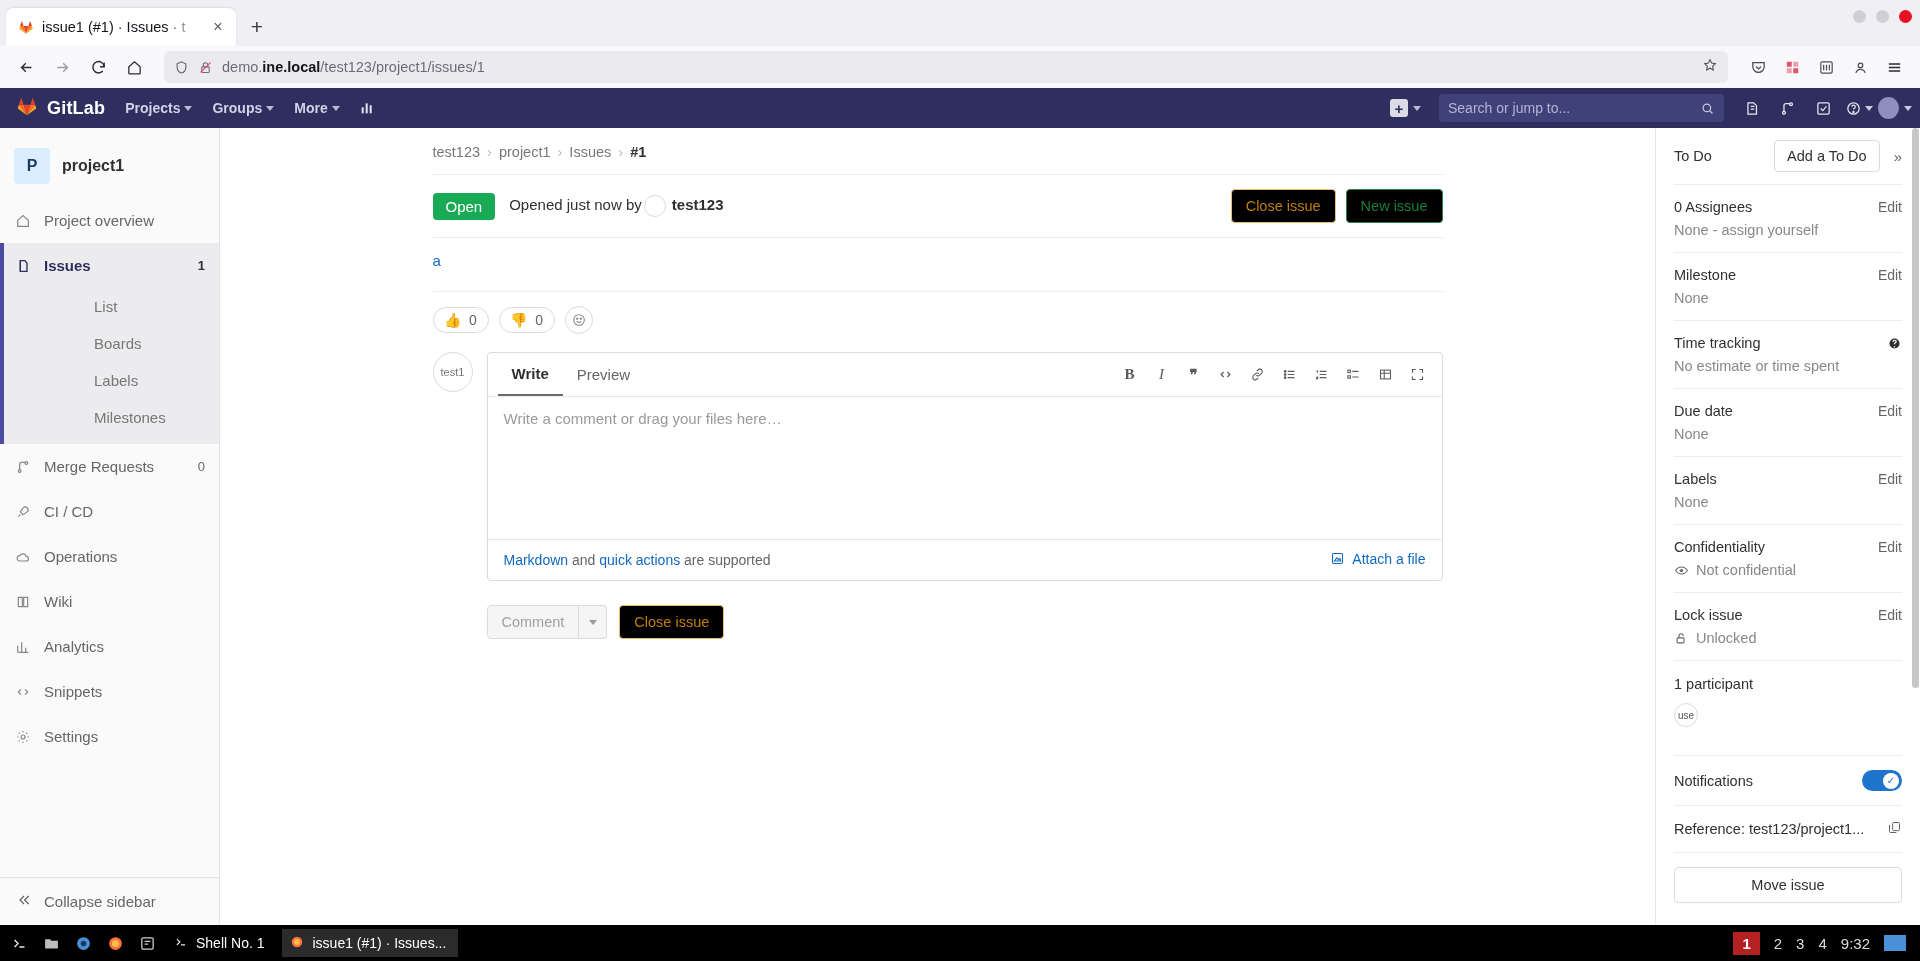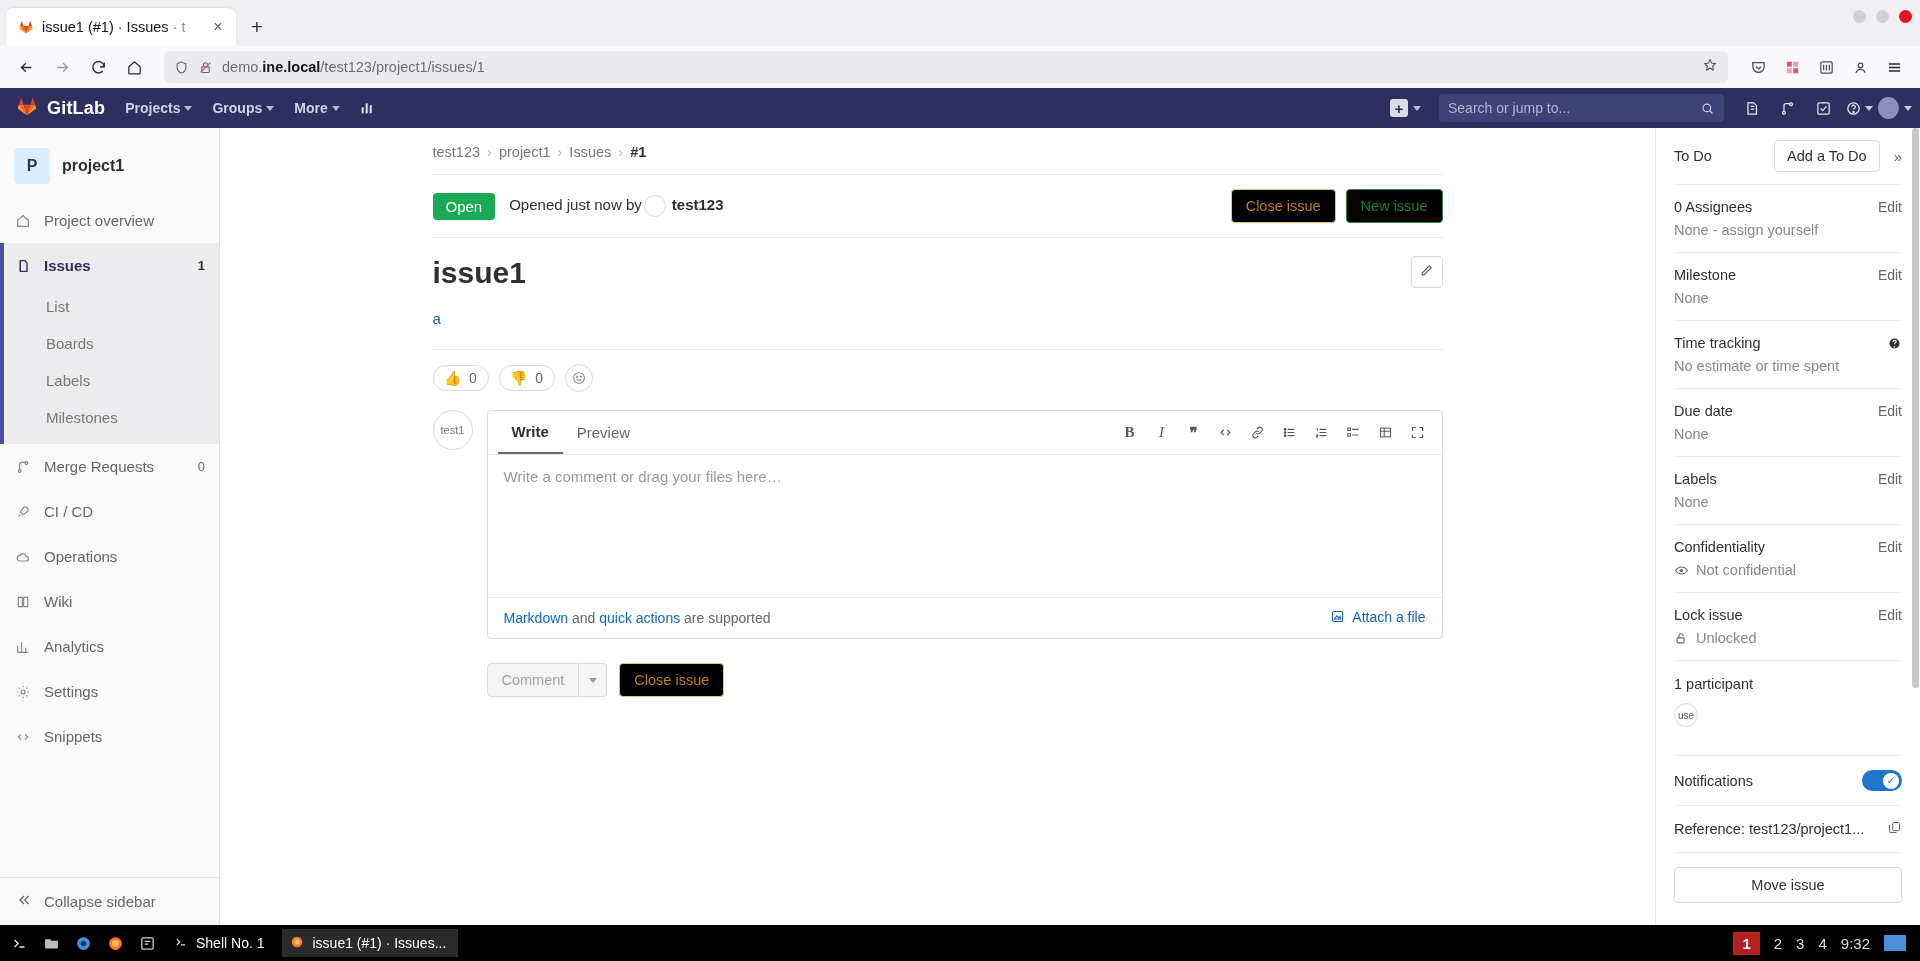--- a/index.html
+++ b/index.html
@@ -90,21 +90,21 @@
     font-size: 15px; color: #666; position: relative;
   }
   .side-item .side-ico { width: 18px; display: flex; justify-content: center; color: #888; }
   .side-item.active { background: #ececef; color: #2e2e5f; font-weight: 700; }
   .side-item.active::before { content:""; position: absolute; left: 0; top: 0; bottom: 0; width: 4px; background: #4b4ba3; }
   .side-item.active .side-ico { color: #2e2e5f; }
   .side-count { margin-left: auto; font-size: 13px; color: #666; font-weight: 400; }
   .side-item.active .side-count { color: #303030; font-weight: 700; }
   .sub-list { background: #ececef; padding-bottom: 8px; position: relative; }
   .sub-list::before { content:""; position: absolute; left: 0; top: 0; bottom: 0; width: 4px; background: #4b4ba3; }
-  .sub-item { height: 37px; display: flex; align-items: center; padding-left: 46px; font-size: 15px; color: #777; }
+  .sub-item { height: 37px; display: flex; align-items: center; padding-left: 46px; font-size: 15px; color: #777; margin-left: 48px; }
   #collapse-bar {
     height: 48px; border-top: 1px solid #e3e3e3; display: flex; align-items: center;
     gap: 12px; padding: 0 16px; font-size: 15px; color: #666;
   }
 
   
   #main { flex: 1; overflow: hidden; background: #fff; padding: 0 26px; min-width: 0; }
   #main-inner { max-width: 1010px; margin: 0 auto; }
   .breadcrumb { padding: 16px 0 14px 0; font-size: 14.5px; color: #777; display: flex; gap: 7px; align-items: center; }
   .breadcrumb .sep { color: #bbb; }
@@ -481,33 +481,33 @@
         <span class="side-ico">
           <svg width="16" height="16" viewBox="0 0 24 24" fill="none" stroke="currentColor" stroke-width="1.8">
               <path d="M4 20V10M10 20V5M16 20v-7M20 20H4"></path>
             </svg>
         </span>
         <span>Analytics</span>
       </div>
       <div class="side-item">
         <span class="side-ico">
           <svg width="16" height="16" viewBox="0 0 24 24" fill="none" stroke="currentColor" stroke-width="1.8">
-              <circle cx="12" cy="12" r="3"></circle>
-              <path d="M12 3v2M12 19v2M3 12h2M19 12h2M5.6 5.6l1.4 1.4M17 17l1.4 1.4M18.4 5.6L17 7M7 17l-1.4 1.4"></path>
-            </svg>
-        </span>
-        <span>Settings</span>
+              <path d="M9 8L5 12l4 4M15 8l4 4-4 4"></path>
+            </svg>
+        </span>
+        <span>Snippets</span>
       </div>
       <div class="side-item">
         <span class="side-ico">
           <svg width="16" height="16" viewBox="0 0 24 24" fill="none" stroke="currentColor" stroke-width="1.8">
-              <path d="M9 8L5 12l4 4M15 8l4 4-4 4"></path>
-            </svg>
-        </span>
-        <span>Snippets</span>
+              <circle cx="12" cy="12" r="3"></circle>
+              <path d="M12 3v2M12 19v2M3 12h2M19 12h2M5.6 5.6l1.4 1.4M17 17l1.4 1.4M18.4 5.6L17 7M7 17l-1.4 1.4"></path>
+            </svg>
+        </span>
+        <span>Settings</span>
       </div>
     </div>
     <div id="collapse-bar">
       <span>
         <svg width="16" height="16" viewBox="0 0 24 24" fill="none" stroke="currentColor" stroke-width="2">
             <path d="M12 6l-6 6 6 6M19 6l-6 6 6 6"></path>
           </svg>
       </span>
       <span>Collapse sidebar</span>
     </div>
@@ -532,30 +532,20 @@
         <span class="opened-txt">
           <span>Opened just now by</span><span class="mini-avatar"></span><span class="author">test123</span>
         </span>
         <div class="status-actions">
           <button class="btn btn-warn">Close issue</button>
           <button class="btn btn-green">New issue</button>
         </div>
       </div>
       <div class="hr"></div>
 
-      <div class="issue-title-row">
-        <h1 class="issue-title">issue1</h1>
-        <button class="icon-btn">
-          <span>
-            <svg width="15" height="15" viewBox="0 0 24 24" fill="none" stroke="currentColor" stroke-width="1.8">
-                <path d="M16.5 4.5l3 3L8 19H5v-3z"></path>
-              </svg>
-          </span>
-        </button>
-      </div>
       <div class="issue-desc">a</div>
       <div class="hr"></div>
 
       <div class="reaction-row" style="padding-top:14px">
         <span class="reaction">
           <span>👍</span>
           <span>0</span>
         </span>
         <span class="reaction">
           <span>👎</span>

